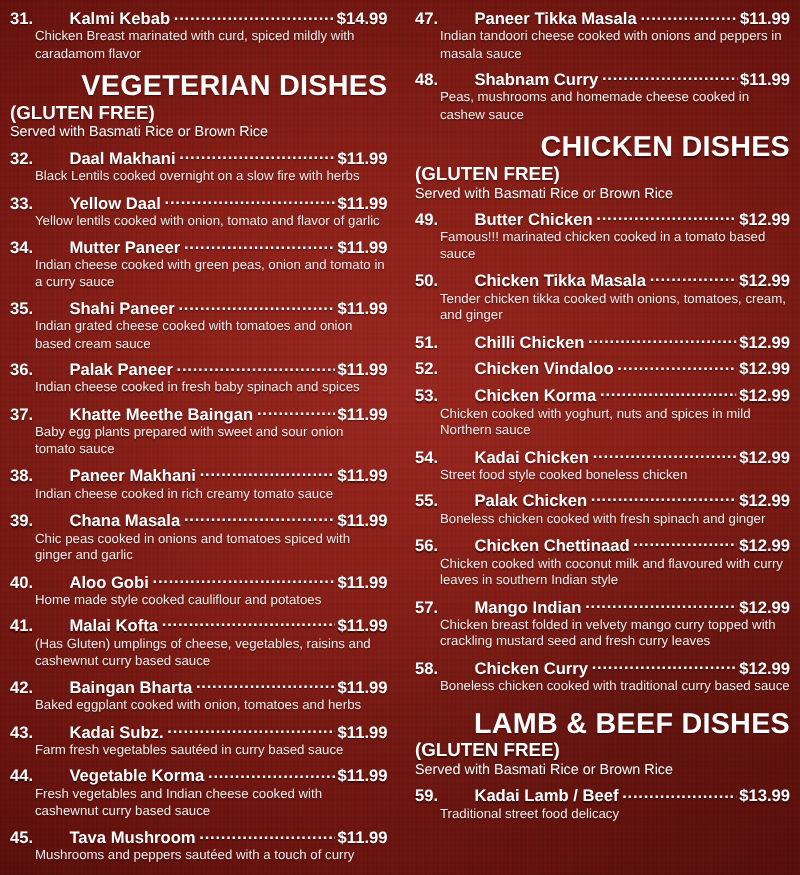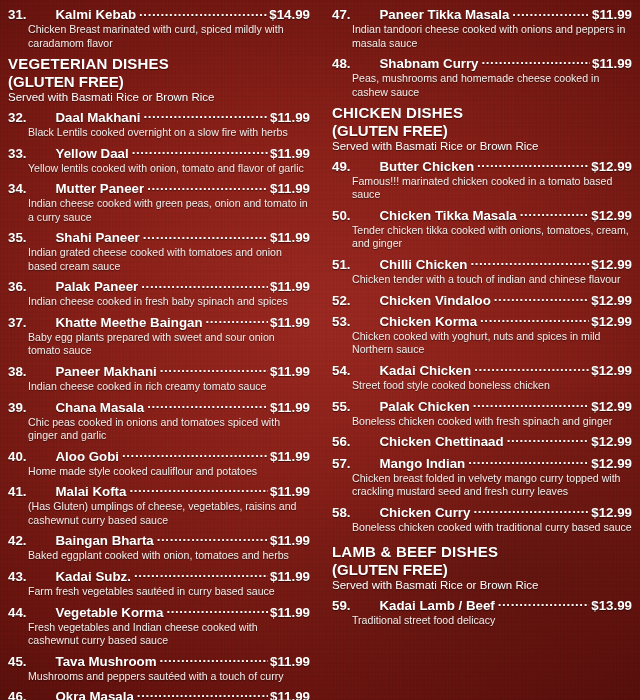--- a/index.html
+++ b/index.html
@@ -44,25 +44,26 @@
     width: 50%;
     box-sizing: border-box;
   }
   .col.left { padding-right: 10px; }
   .col.right { padding-left: 12px; }
 
   .section-head {
     margin: 6px 0 0 0;
   }
   .section-title {
-    font-size: 15px;
+    font-size: 23px;
     font-weight: bold;
     letter-spacing: 0.2px;
     line-height: 1.12;
     text-shadow: 0 1px 1px rgba(0,0,0,0.5);
+    text-align: right;
   }
   .section-sub {
     font-size: 15px;
     font-weight: bold;
     line-height: 1.15;
     text-shadow: 0 1px 1px rgba(0,0,0,0.5);
   }
   .section-note {
     font-size: 11.5px;
     line-height: 1.2;
@@ -329,21 +330,20 @@
           </div>
           <div class="desc">Tender chicken tikka cooked with onions, tomatoes, cream, and ginger</div>
         </div>
         <div class="item">
           <div class="item-line">
             <span class="num">51.</span>
             <span class="name">Chilli Chicken</span>
             <span class="leader"></span>
             <span class="price">$12.99</span>
           </div>
-          <div class="desc">Chicken tender with a touch of indian and chinese flavour</div>
         </div>
         <div class="item">
           <div class="item-line">
             <span class="num">52.</span>
             <span class="name">Chicken Vindaloo</span>
             <span class="leader"></span>
             <span class="price">$12.99</span>
           </div>
         </div>
         <div class="item">
@@ -373,20 +373,21 @@
           </div>
           <div class="desc">Boneless chicken cooked with fresh spinach and ginger</div>
         </div>
         <div class="item">
           <div class="item-line">
             <span class="num">56.</span>
             <span class="name">Chicken Chettinaad</span>
             <span class="leader"></span>
             <span class="price">$12.99</span>
           </div>
+          <div class="desc">Chicken cooked with coconut milk and flavoured with curry leaves in southern Indian style</div>
         </div>
         <div class="item">
           <div class="item-line">
             <span class="num">57.</span>
             <span class="name">Mango Indian</span>
             <span class="leader"></span>
             <span class="price">$12.99</span>
           </div>
           <div class="desc">Chicken breast folded in velvety mango curry topped with crackling mustard seed and fresh curry leaves</div>
         </div>

